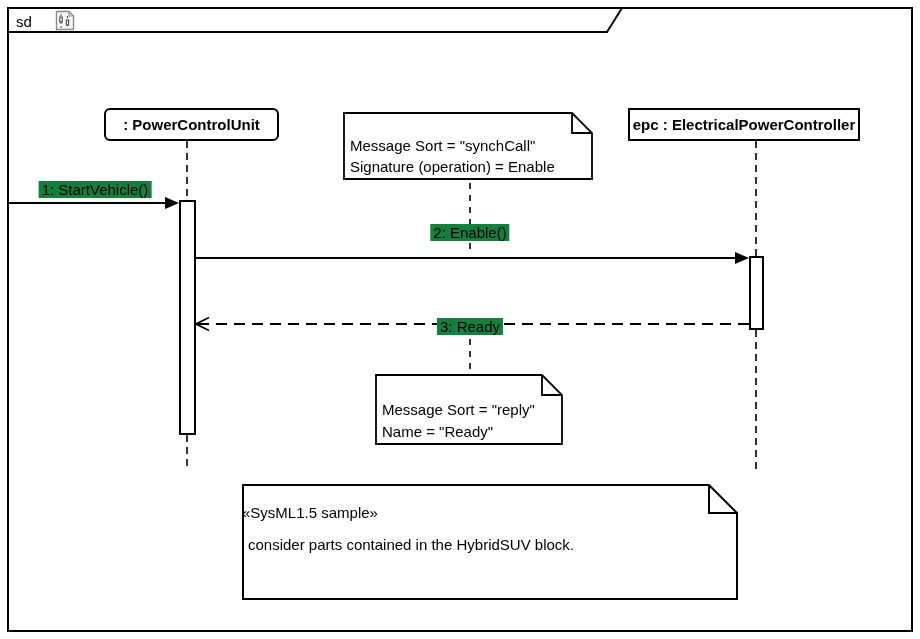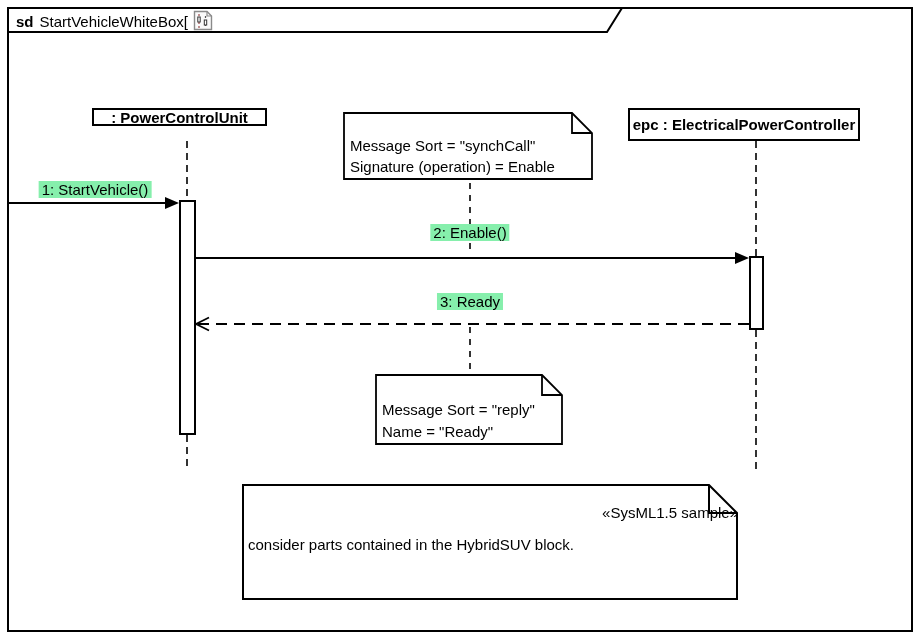--- a/index.html
+++ b/index.html
@@ -9,47 +9,47 @@
   }
   .frame{
     position:absolute;left:7px;top:7px;width:906px;height:625px;
     border:2px solid #000;box-sizing:border-box;background:transparent;
   }
   .overlay{position:absolute;left:0;top:0;width:920px;height:639px;pointer-events:none;}
   .title-text{
     position:absolute;left:16px;top:11px;font-size:15px;white-space:nowrap;
     display:flex;align-items:center;gap:0px;height:20px;
   }
-  .title-text .kw{font-weight:bold;margin-right:6px;}
+  .title-text .kw{font-weight:normal;margin-right:18px;}
   .title-text .icon{display:inline-block;margin:0 5px;position:relative;top:1px;}
   .head{
     position:absolute;border:2px solid #000;background:#fff;box-sizing:border-box;
     display:flex;align-items:center;justify-content:center;
     font-weight:bold;font-size:15px;white-space:nowrap;
   }
-  .head-pcu{left:92px;top:108px;width:175px;height:18px;}
+  .head-pcu{left:104px;top:108px;width:175px;height:33px;border-radius:6px;}
   .head-epc{left:628px;top:108px;width:232px;height:33px;}
   .activation{
     position:absolute;background:#fff;border:2px solid #000;box-sizing:border-box;
   }
   .act-pcu{left:179px;top:200px;width:17px;height:235px;}
   .act-epc{left:749px;top:256px;width:15px;height:74px;}
   .msg-label{
-    position:absolute;transform:translateX(-50%);font-size:15px;background:#86efac;
+    position:absolute;transform:translateX(-50%);font-size:15px;background:#15803d;
     padding:0 3px;white-space:nowrap;
   }
   .note{position:absolute;}
   .note svg{position:absolute;left:0;top:0;}
   .note .note-text{position:absolute;font-size:15px;line-height:21px;white-space:nowrap;}
   .note1{left:343px;top:112px;width:250px;height:68px;}
   .note1 .note-text{left:7px;top:23px;}
   .note2{left:375px;top:374px;width:188px;height:71px;}
   .note2 .note-text{left:7px;top:25px;line-height:22px;}
   .note3{left:242px;top:484px;width:496px;height:116px;}
-  .note3 .stereo{position:absolute;left:0;top:20px;width:100%;text-align:right;font-size:15px;}
+  .note3 .stereo{position:absolute;left:0;top:20px;width:100%;text-align:left;font-size:15px;}
   .note3 .note-text{left:6px;top:50px;line-height:22px;}
 </style>
 </head>
 <body>
 
 <div class="canvas">
 
   <div class="frame"></div>
 
   <svg class="overlay" width="920" height="639" viewBox="0 0 920 639">
@@ -69,21 +69,20 @@
 
     <line x1="196" y1="258" x2="738" y2="258" stroke="#000" stroke-width="2"></line>
     <polygon points="749,258 735,252 735,264" fill="#000"></polygon>
 
     <line x1="749" y1="324" x2="198" y2="324" stroke="#000" stroke-width="1.8" stroke-dasharray="11,7"></line>
     <polyline points="209,317.5 196,324 209,330.5" fill="none" stroke="#000" stroke-width="1.8"></polyline>
   </svg>
 
   <div class="title-text">
     <span class="kw">sd</span>
-    <span>StartVehicleWhiteBox[</span>
     <span class="icon">
       <svg width="20" height="21" viewBox="0 0 20 21">
         <path d="M1.5,1.5 H14 L18.5,6 V19.5 H1.5 Z" fill="#fafafa" stroke="#8a8a8a" stroke-width="1.4"></path>
         <path d="M14,1.5 V6 H18.5" fill="none" stroke="#8a8a8a" stroke-width="1.2"></path>
         <line x1="6" y1="4" x2="6" y2="18" stroke="#9b4a4a" stroke-width="1.2" stroke-dasharray="2,2"></line>
         <line x1="12.5" y1="6" x2="12.5" y2="18" stroke="#555" stroke-width="1.2" stroke-dasharray="2,2"></line>
         <rect x="4.8" y="7" width="2.4" height="5" fill="#fff" stroke="#333" stroke-width="1"></rect>
         <rect x="11.3" y="10" width="2.4" height="5" fill="#fff" stroke="#333" stroke-width="1"></rect>
       </svg>
     </span>
@@ -94,21 +93,21 @@
   </div>
   <div class="head head-epc">
     <span>epc : ElectricalPowerController</span>
   </div>
 
   <div class="activation act-pcu"></div>
   <div class="activation act-epc"></div>
 
   <div class="msg-label" style="left:95px;top:181px;">1: StartVehicle()</div>
   <div class="msg-label" style="left:470px;top:224px;">2: Enable()</div>
-  <div class="msg-label" style="left:470px;top:293px;">3: Ready</div>
+  <div class="msg-label" style="left:470px;top:318px;">3: Ready</div>
 
   <div class="note note1">
     <svg width="250" height="68" viewBox="0 0 250 68">
       <path d="M1,1 H229 L249,21 V67 H1 Z" fill="#fff" stroke="#000" stroke-width="1.8"></path>
       <path d="M229,1 V21 H249" fill="none" stroke="#000" stroke-width="1.8"></path>
     </svg>
     <div class="note-text">
       <div>Message Sort = "synchCall"</div>
       <div>Signature (operation) = Enable</div>
     </div>

